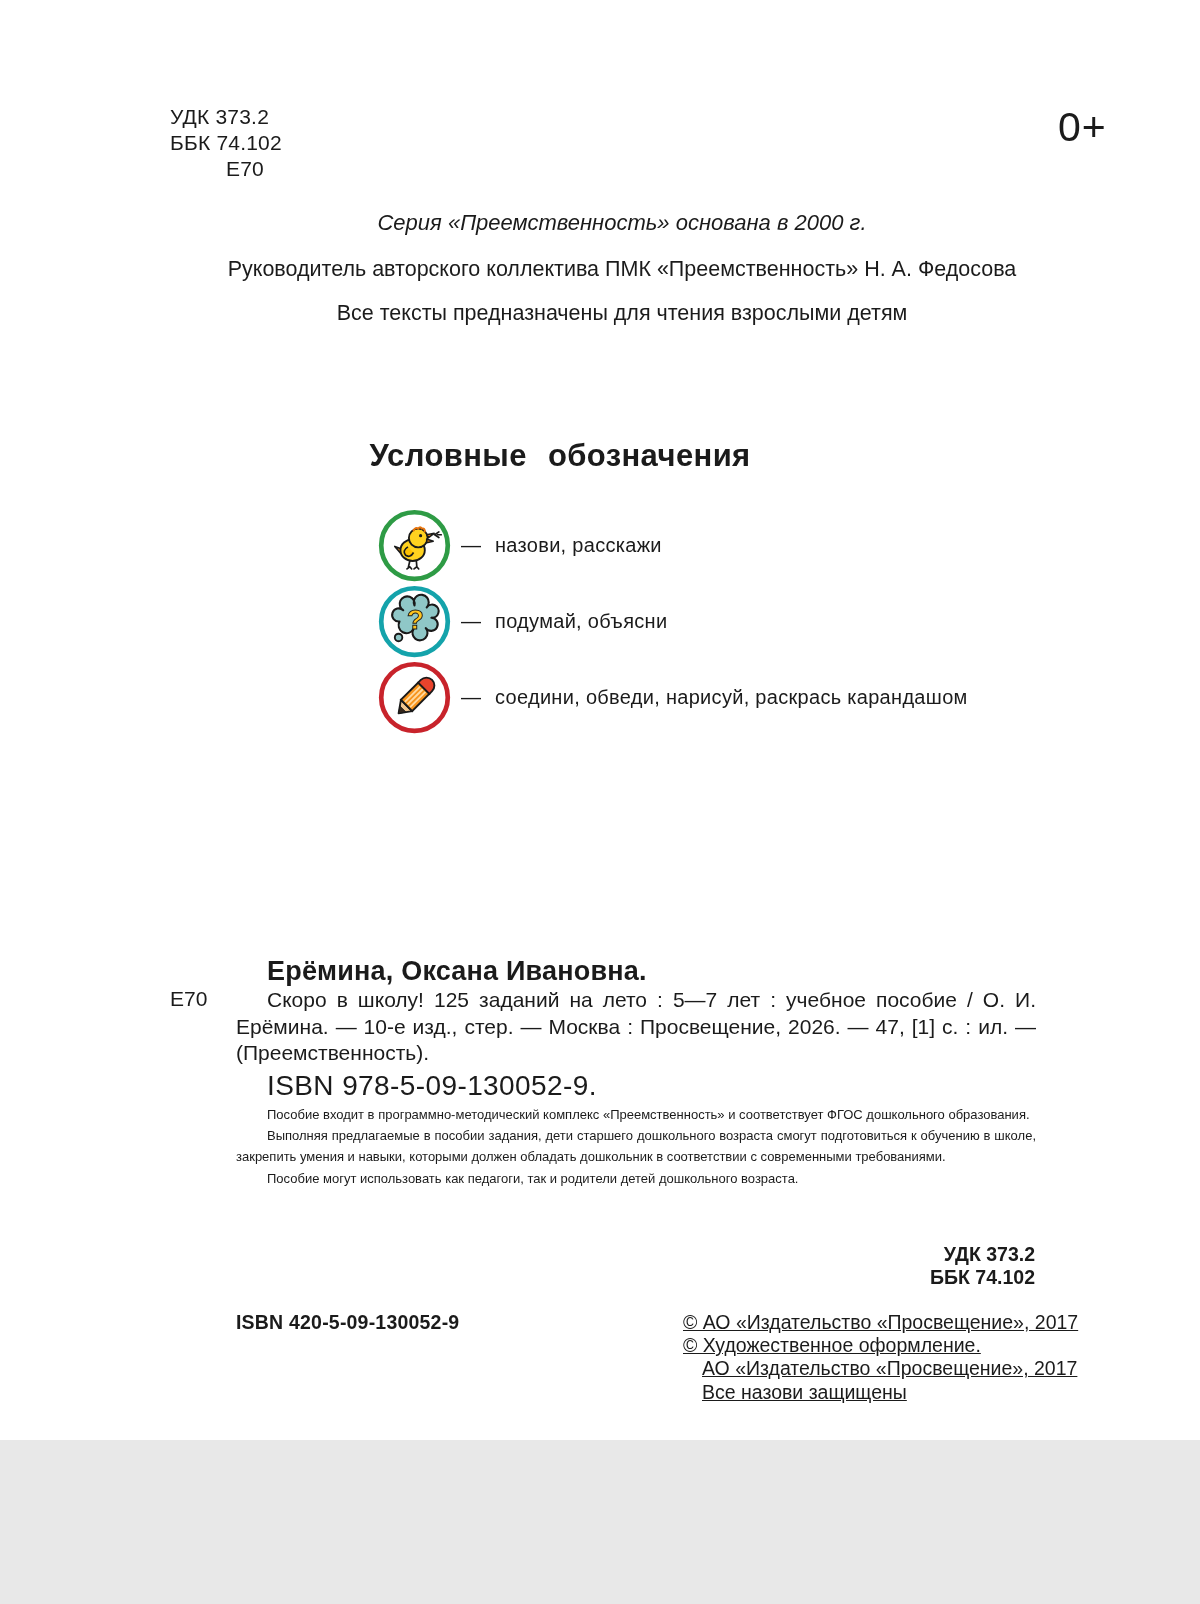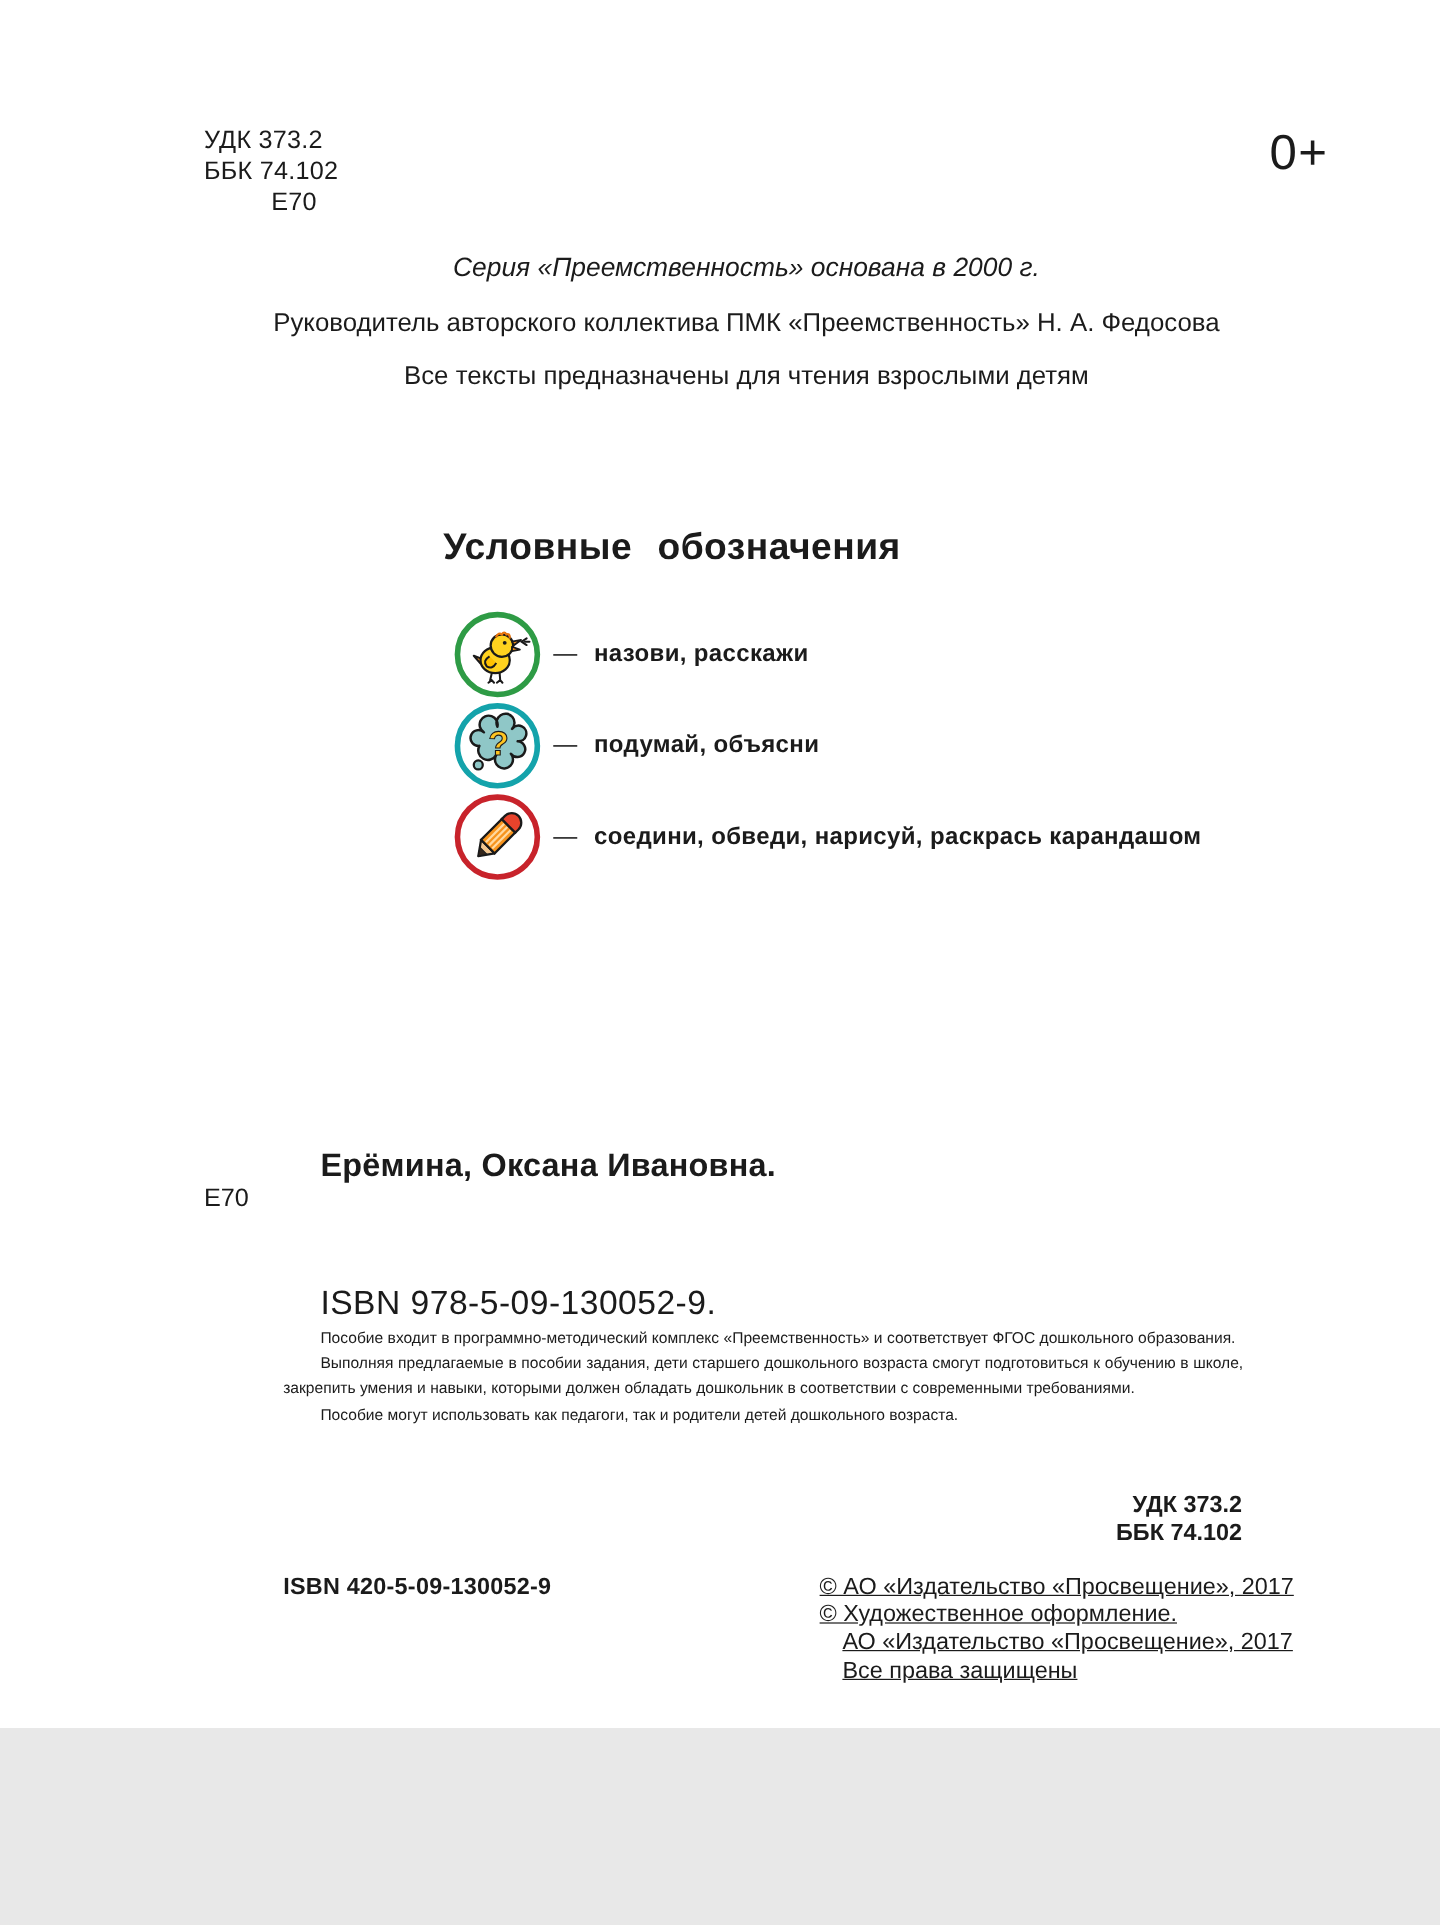--- a/index.html
+++ b/index.html
@@ -30,21 +30,21 @@
     font-size:31px;font-weight:bold;word-spacing:12px;letter-spacing:0.4px;
   }
   
   .legend-row{left:377px;height:77px;display:flex;align-items:center;}
   .legend-row.r1{top:507px;}
   .legend-row.r2{top:583px;}
   .legend-row.r3{top:659px;}
   .legend-icon{width:75px;height:75px;flex:0 0 75px;}
   .legend-icon svg{width:75px;height:75px;display:block;}
   .legend-dash{margin:0 14px 0 9px;font-size:20px;}
-  .legend-label{font-size:20px;letter-spacing:0.3px;white-space:nowrap;font-weight:bold;}
+  .legend-label{font-size:20px;letter-spacing:0.3px;white-space:nowrap;}
   
   .bib-author{left:267px;top:956px;font-size:27px;font-weight:bold;letter-spacing:0.2px;}
   .bib-code{left:170px;top:987px;font-size:21px;}
   .bib-text{
     left:236px;top:987px;width:800px;
     font-size:21px;line-height:26.5px;
     text-align:justify;text-indent:31px;margin:0;
   }
   .bib-isbn{left:267px;top:1070px;font-size:28px;letter-spacing:0.4px;}
   .annotation{
@@ -124,34 +124,35 @@
           <path d="M54,31.5 h4 a8.5,8.5 0 0 1 0,17 h-4 z" fill="#E8432C" stroke="#1a1a1a" stroke-width="2"></path>
         </g>
       </svg>
     </span>
     <span class="legend-dash">—</span>
     <span class="legend-label">соедини, обведи, нарисуй, раскрась карандашом</span>
   </div>
 
   <div class="abs bib-author">Ерёмина, Оксана Ивановна.</div>
   <div class="abs bib-code">Е70</div>
+  <p class="abs bib-text">Скоро в школу! 125 заданий на лето : 5—7 лет : учебное пособие / О. И. Ерёмина. — 10-е изд., стер. — Москва : Просвещение, 2026. — 47, [1] с. : ил. — (Преемственность).</p>
   <div class="abs bib-isbn">ISBN 978-5-09-130052-9.</div>
 
   <div class="abs annotation">
     <p>Пособие входит в программно-методический комплекс «Преемственность» и соответствует ФГОС дошкольного образования.</p>
     <p>Выполняя предлагаемые в пособии задания, дети старшего дошкольного возраста смогут подготовиться к обучению в школе, закрепить умения и навыки, которыми должен обладать дошкольник в соответствии с современными требованиями.</p>
     <p>Пособие могут использовать как педагоги, так и родители детей дошкольного возраста.</p>
   </div>
 
   <div class="abs imprint-codes">
     <div>УДК 373.2</div>
     <div>ББК 74.102</div>
   </div>
 
   <div class="abs footer-isbn">ISBN 420-5-09-130052-9</div>
   <div class="abs copyright">
     <div>© АО «Издательство «Просвещение», 2017</div>
     <div>© Художественное оформление.</div>
     <div class="cont">АО «Издательство «Просвещение», 2017</div>
-    <div class="cont">Все права защищены</div>
+    <div class="cont">Все назови защищены</div>
   </div>
 
 </div>
 
 </body></html>

